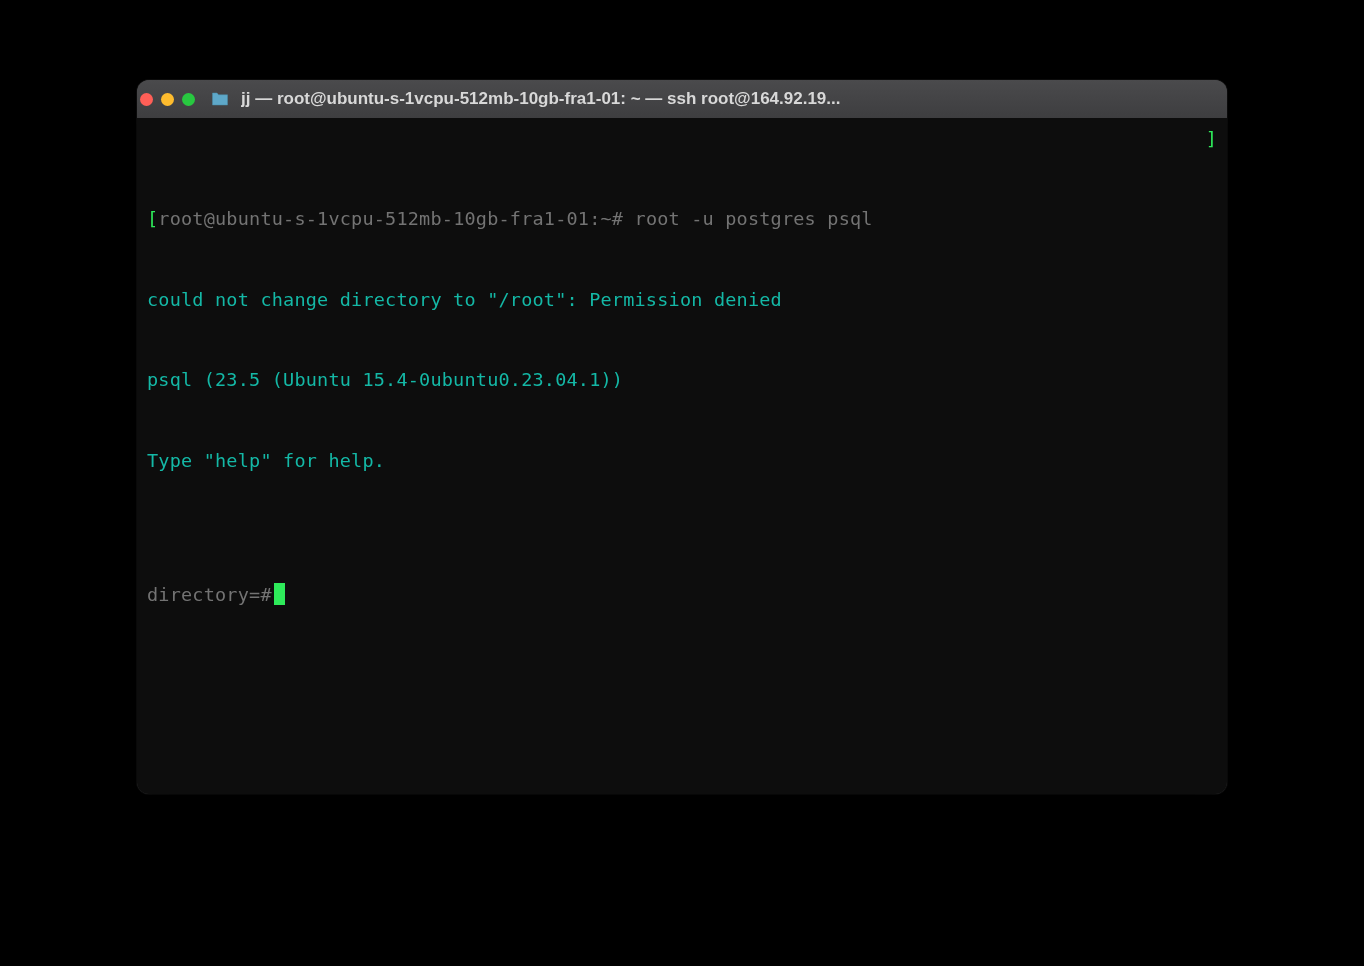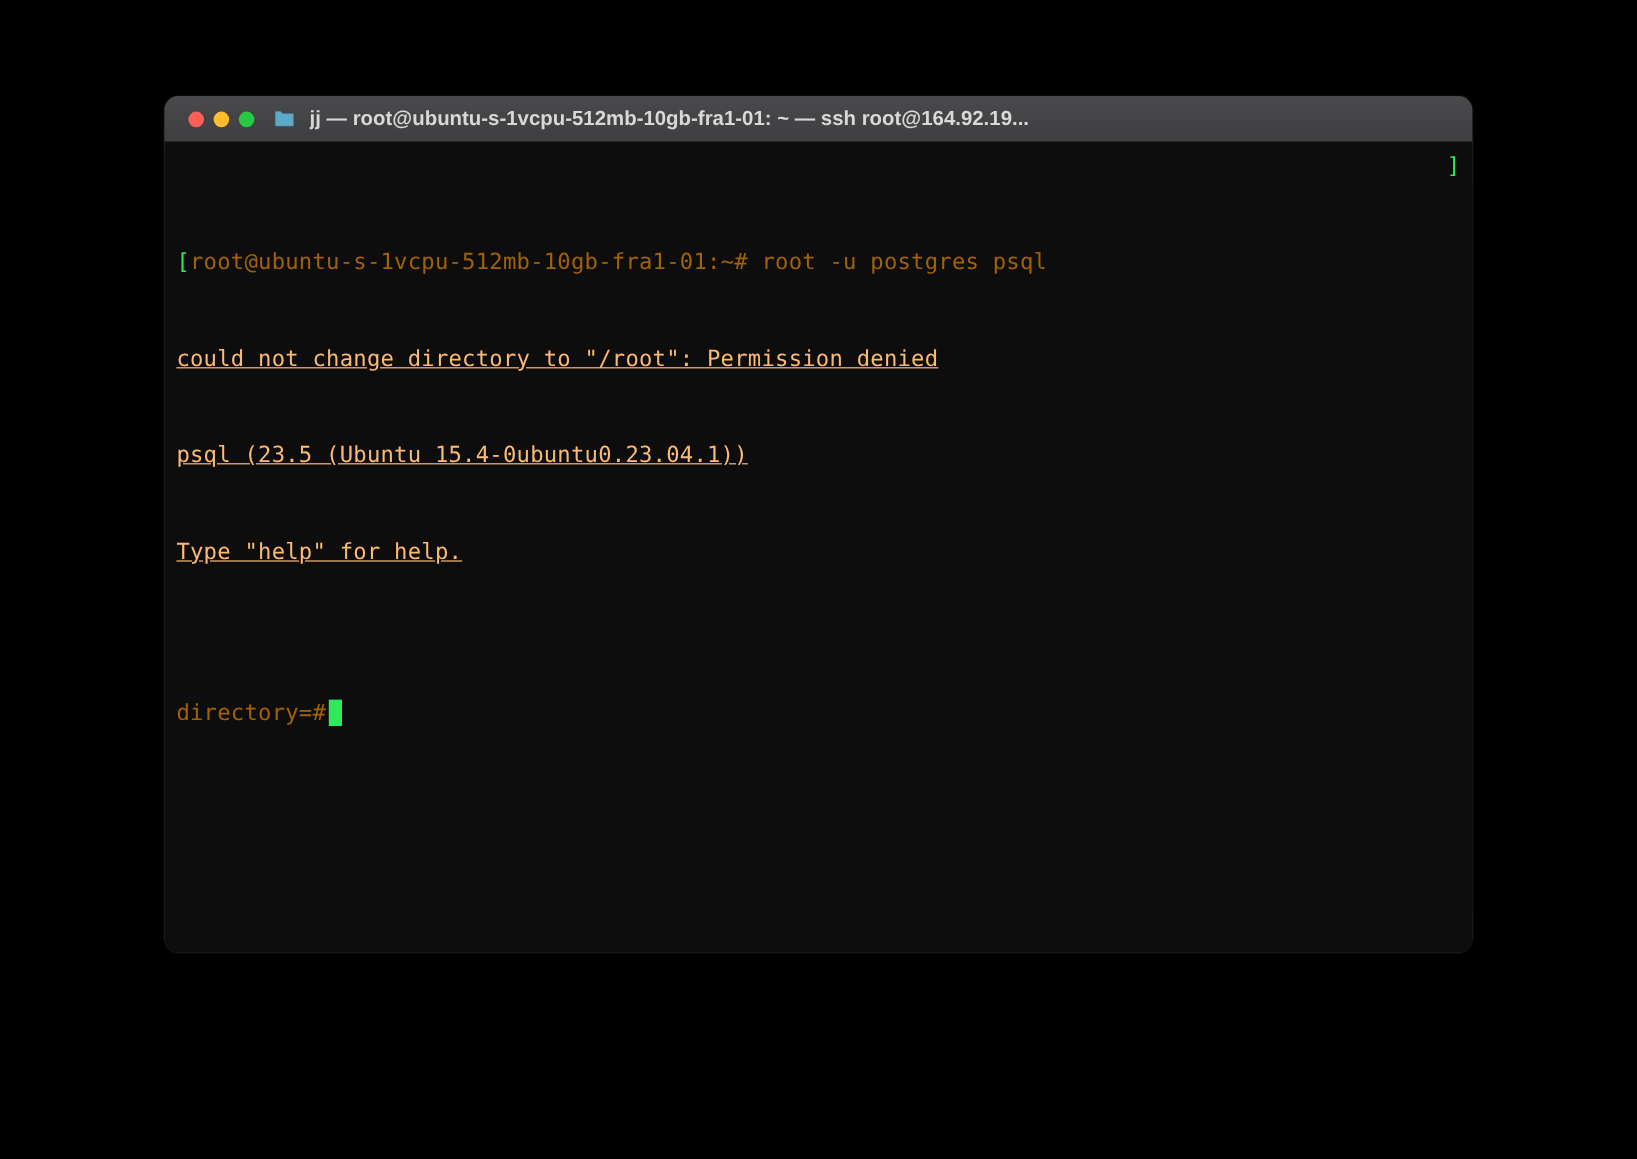--- a/index.html
+++ b/index.html
@@ -25,21 +25,21 @@
       overflow: hidden;
       box-shadow: 0 20px 60px rgba(0,0,0,0.6), 0 0 0 1px rgba(255,255,255,0.05);
       display: flex;
       flex-direction: column;
     }
     .title-bar {
       height: 38px;
       background: linear-gradient(to bottom, #4a4a4c 0%, #3e3e40 100%);
       display: flex;
       align-items: center;
-      padding: 0 20px;
+      padding: 0 3px;
       gap: 8px;
       flex-shrink: 0;
     }
     .traffic-lights {
       display: flex;
       gap: 8px;
       align-items: center;
     }
     .traffic-light {
       width: 13px;
@@ -74,28 +74,27 @@
       padding: 8px 10px;
       font-size: 18.5px;
       line-height: 1.45;
       letter-spacing: 0.2px;
       font-family: 'Menlo', 'Monaco', 'Consolas', monospace;
       white-space: pre-wrap;
       overflow: hidden;
       position: relative;
     }
     .prompt-line {
-      color: #a16207;
+      color: #737373;
     }
     .prompt-delim {
       color: #2eea5a;
     }
     .output-line {
-      color: #fdba74;
-      text-decoration: underline;
+      color: #14b8a6;
     }
     .cursor {
       display: inline-block;
       width: 11px;
       height: 22px;
       background: #2eea5a;
       vertical-align: text-bottom;
       margin-left: 2px;
     }
     .right-bracket {

